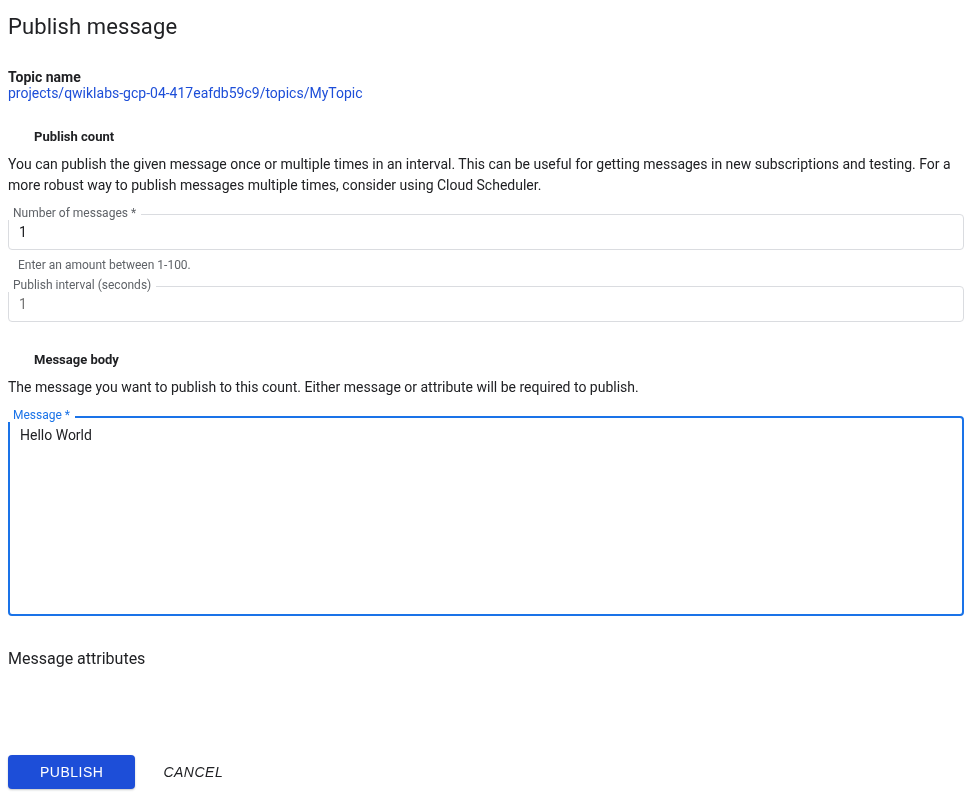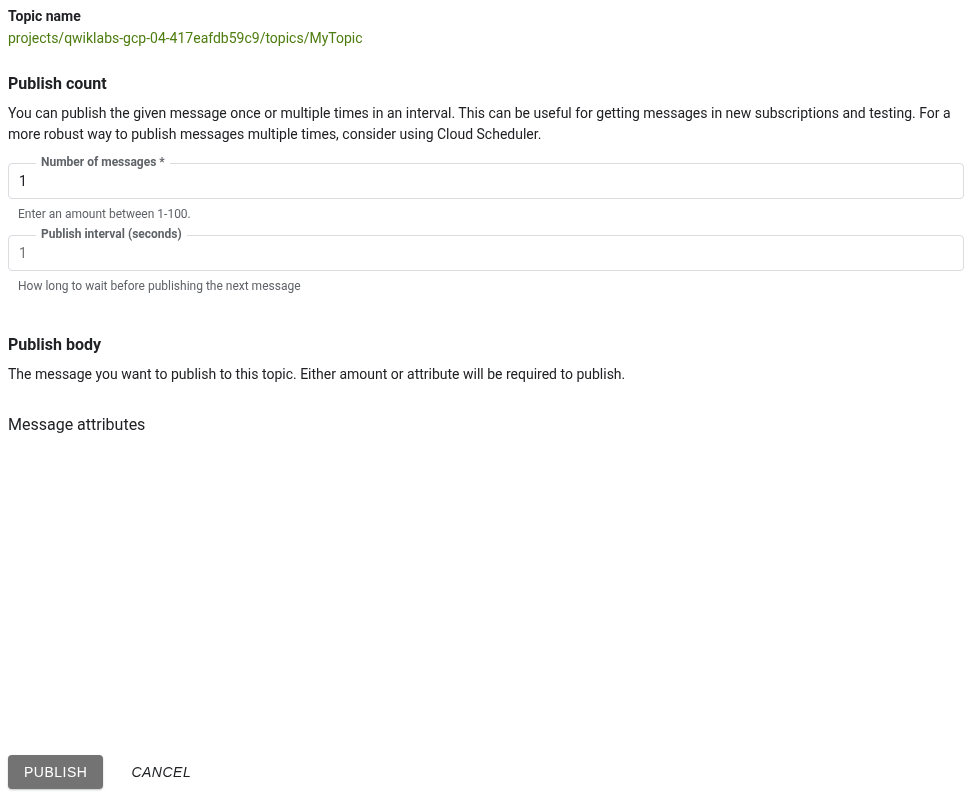--- a/index.html
+++ b/index.html
@@ -24,53 +24,53 @@
       font-size: 22px;
       font-weight: 400;
       letter-spacing: 0.1px;
       margin-top: 6px;
       margin-bottom: 30px;
       color: #202124;
     }
     .label-strong {
       font-size: 14px;
       font-weight: 700;
-      margin-bottom: 6px;
     }
     .value-text {
       font-size: 14px;
       font-weight: 400;
-      color: #4d7c0f;
+      color: #1d4ed8;
       margin-bottom: 28px;
     }
     .section-heading {
-      font-size: 16px;
+      font-size: 13px;
       font-weight: 700;
       margin-top: 10px;
       margin-bottom: 10px;
+      margin-left: 26px;
     }
     .section-desc {
       font-size: 14px;
       line-height: 1.5;
       color: #202124;
       margin-bottom: 18px;
     }
     .form-field {
       position: relative;
       margin-bottom: 2px;
     }
     .form-field .floating-label {
       position: absolute;
       top: -8px;
-      left: 28px;
+      left: 0;
       background: #fff;
       padding: 0 5px;
       font-size: 12px;
       color: #5f6368;
-      font-weight: 700;
+      font-weight: 400;
       z-index: 2;
     }
     .form-field .floating-label.focused {
       color: #1a73e8;
     }
     .text-input {
       width: 100%;
       height: 36px;
       border: 1px solid #dadce0;
       border-radius: 4px;
@@ -113,28 +113,28 @@
       bottom: 0;
       height: 52px;
       border-top: 1px solid #fff;
       background: #fff;
       padding: 8px;
       display: flex;
       align-items: center;
       gap: 24px;
     }
     .btn-primary {
-      background: #737373;
+      background: #1d4ed8;
       color: #fff;
       font-size: 14px;
       font-weight: 500;
       letter-spacing: 0.5px;
       border: none;
       border-radius: 4px;
-      padding: 9px 16px;
+      padding: 9px 32px;
       cursor: pointer;
       text-transform: uppercase;
       box-shadow: 0 1px 2px rgba(60,64,67,0.3);
     }
     .btn-text {
       background: transparent;
       color: #202124;
       font-size: 14px;
       font-weight: 500;
       letter-spacing: 0.5px;
@@ -147,44 +147,48 @@
     .cut-heading {
       font-size: 16px;
       font-weight: 400;
       margin-top: 30px;
     }
   </style>
 </head>
 <body>
 
 <div class="content">
+  <h1 class="page-title">Publish message</h1>
 
   <div class="label-strong">Topic name</div>
   <div class="value-text">projects/qwiklabs-gcp-04-417eafdb59c9/topics/MyTopic</div>
 
   <div class="section-heading">Publish count</div>
   <div class="section-desc">You can publish the given message once or multiple times in an interval. This can be useful for getting messages in new subscriptions and testing. For a more robust way to publish messages multiple times, consider using Cloud Scheduler.</div>
 
   <div class="form-field">
     <span class="floating-label">Number of messages *</span>
     <input type="text" class="text-input" value="1" style="">
   </div>
   <div class="helper-text">Enter an amount between 1-100.</div>
 
   <div class="form-field">
     <span class="floating-label">Publish interval (seconds)</span>
     <input type="text" class="text-input disabled" placeholder="1" style="">
   </div>
-  <div class="helper-text">How long to wait before publishing the next message</div>
 
   <div style="height:18px"></div>
 
-  <div class="section-heading">Publish body</div>
-  <div class="section-desc">The message you want to publish to this topic. Either amount or attribute will be required to publish.</div>
+  <div class="section-heading">Message body</div>
+  <div class="section-desc">The message you want to publish to this count. Either message or attribute will be required to publish.</div>
 
+  <div class="form-field">
+    <span class="floating-label focused">Message *</span>
+    <textarea class="textarea-input" style="">Hello World</textarea>
+  </div>
 
   <div class="cut-heading">Message attributes</div>
 </div>
 
 <div class="footer">
   <button class="btn-primary">Publish</button>
   <button class="btn-text">Cancel</button>
 </div>
 
 </body></html>

